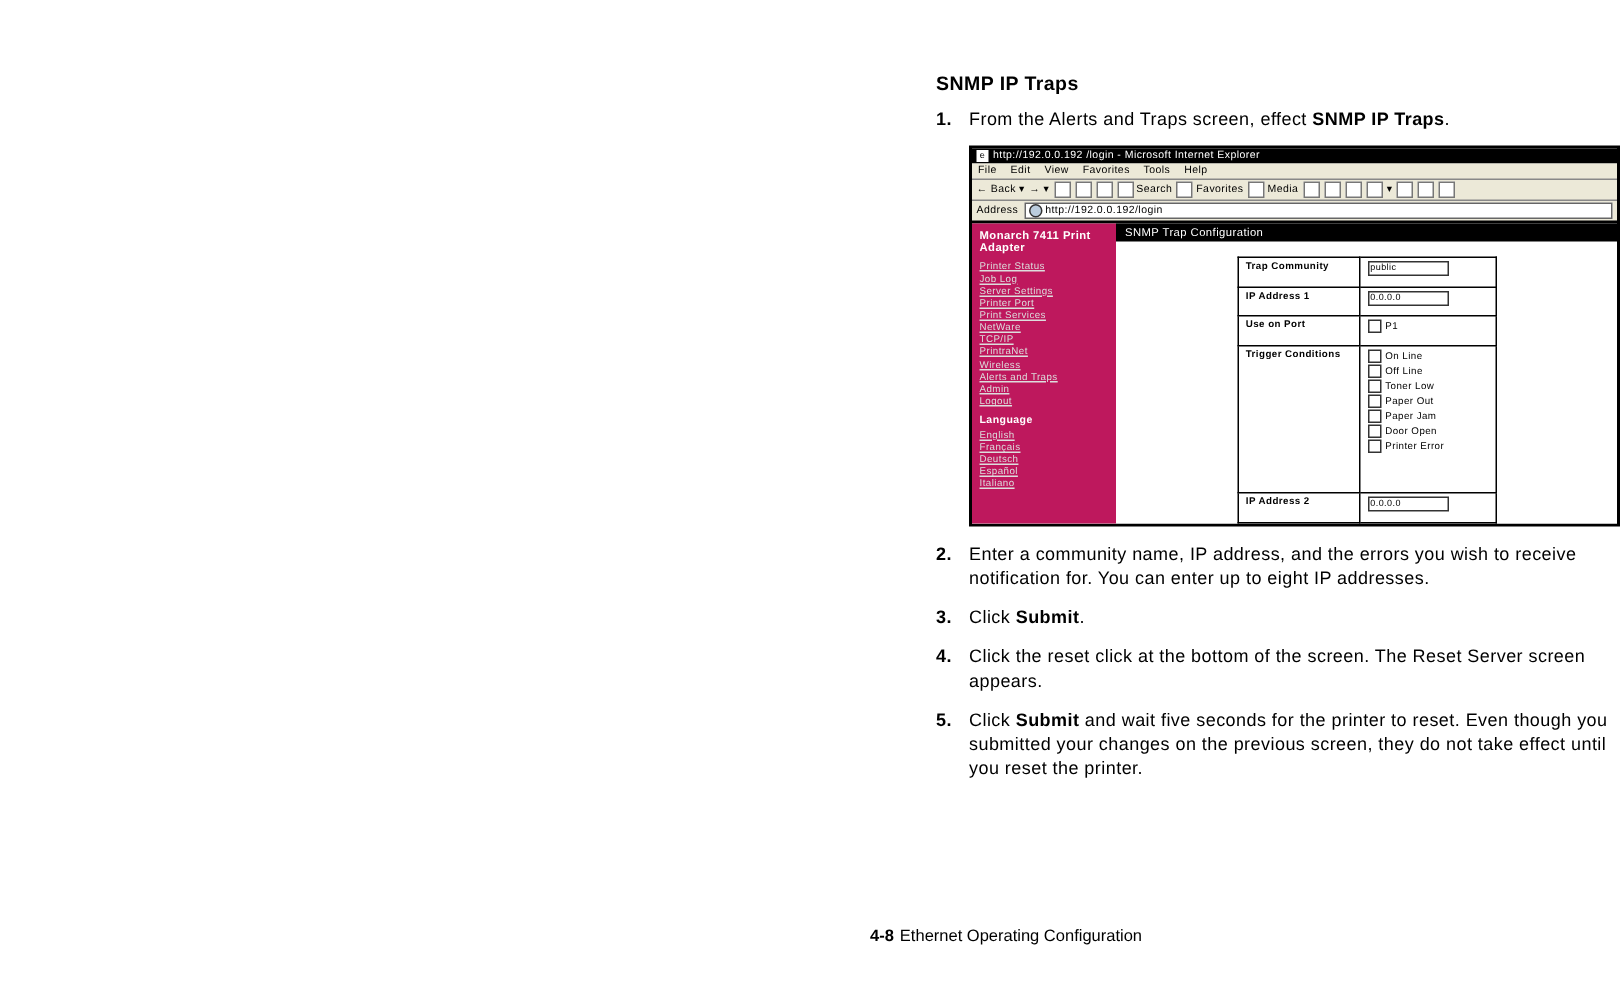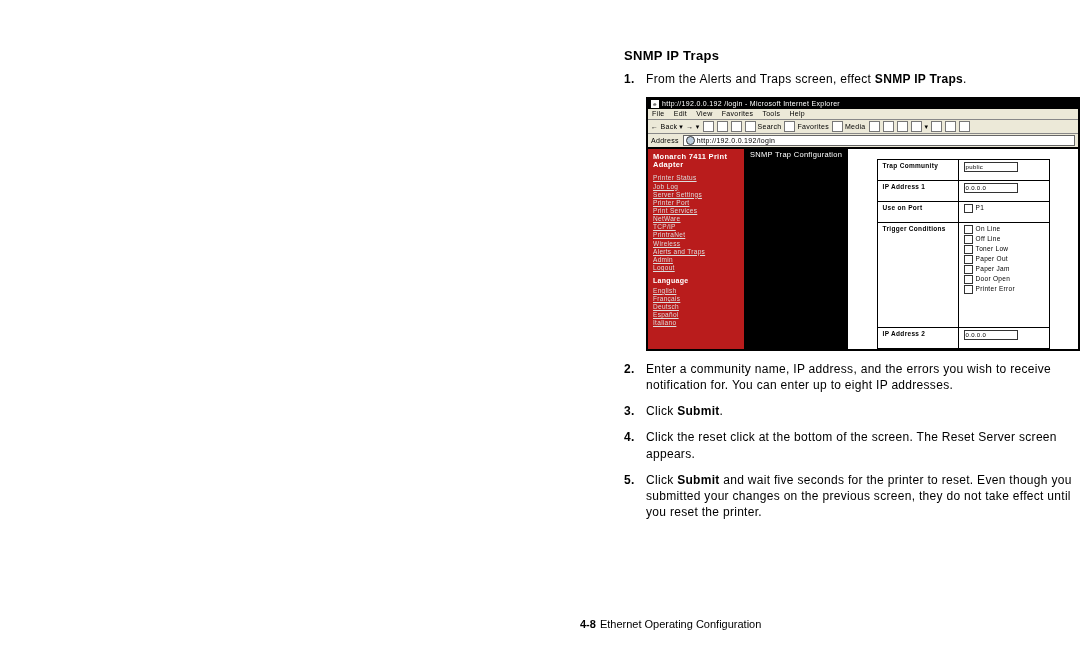--- a/index.html
+++ b/index.html
@@ -127,21 +127,21 @@
   }
 
   .app-body {
     display: flex;
     height: 200px;
     background: #fff;
     border-top: 1px solid #000;
   }
   .sidebar {
     width: 96px;
-    background: #b91c1c;
+    background: #be185d;
     color: #fff;
     padding: 4px 5px;
     box-sizing: border-box;
   }
   .sidebar .brand {
     font-weight: bold;
     font-size: 7.5px;
     margin-bottom: 5px;
     line-height: 1.1;
   }
@@ -155,21 +155,21 @@
     font-weight: bold;
     font-size: 7px;
     margin-top: 6px;
     margin-bottom: 2px;
     color:#fff;
   }
 
   .main {
     flex: 1;
     display: flex;
-    flex-direction: row;
+    flex-direction: column;
   }
   .banner {
     background: #000;
     color: #fff;
     font-size: 7.5px;
     padding: 2px 6px;
   }
   .form-area {
     flex: 1;
     display: flex;

